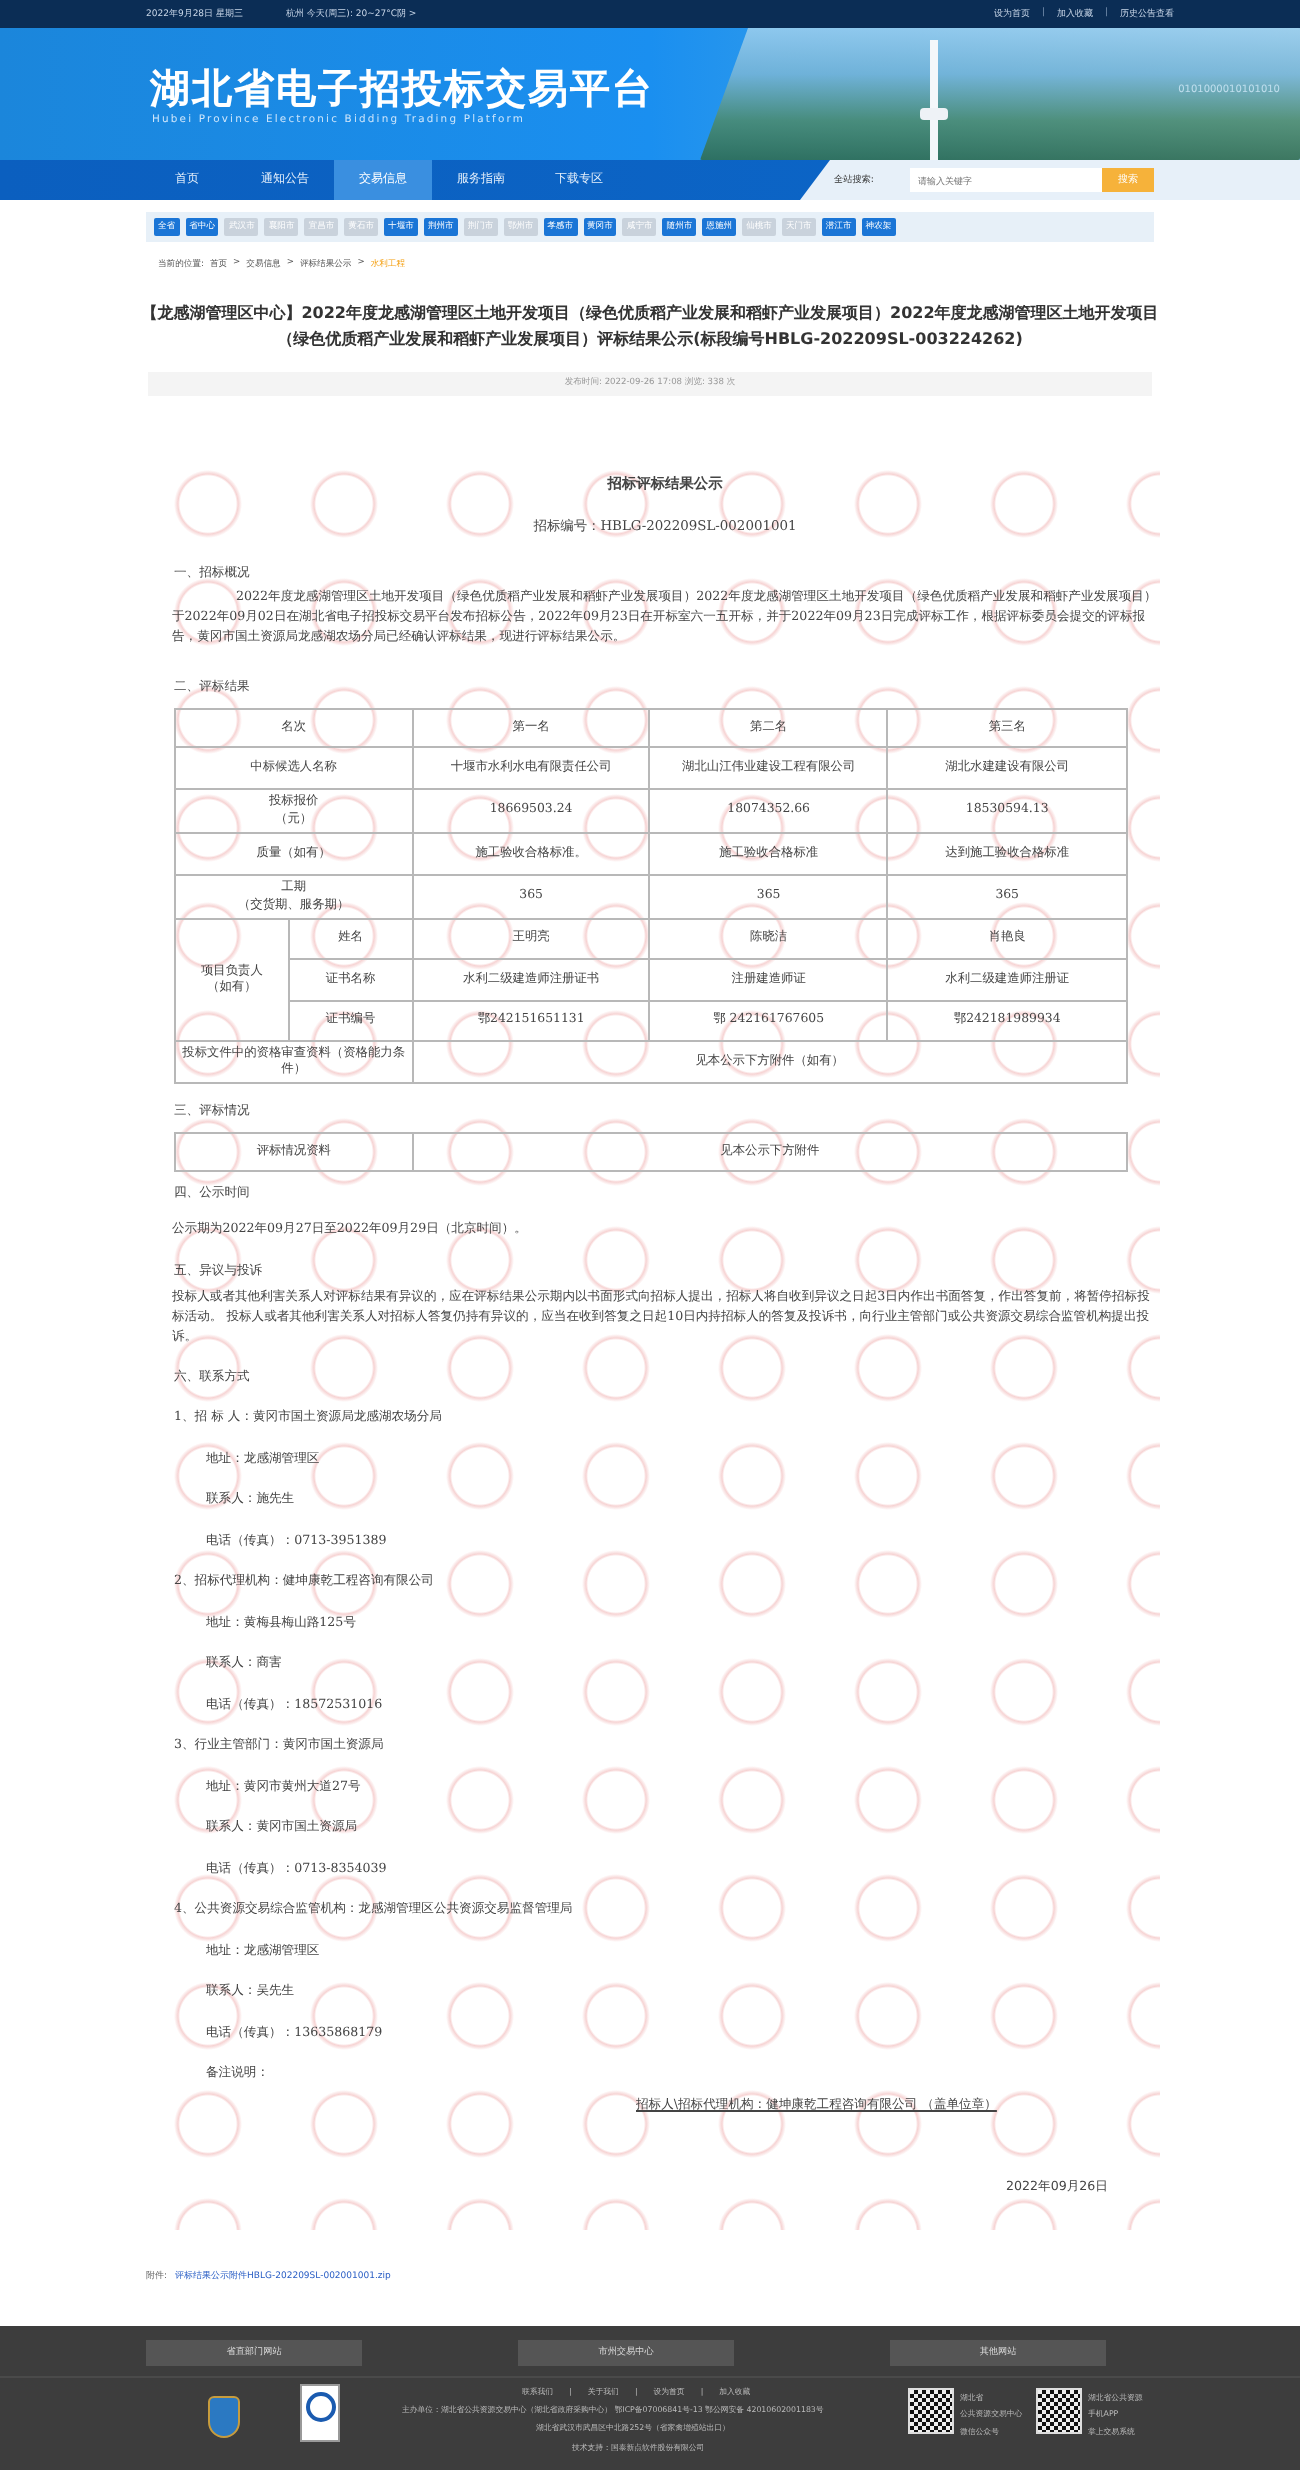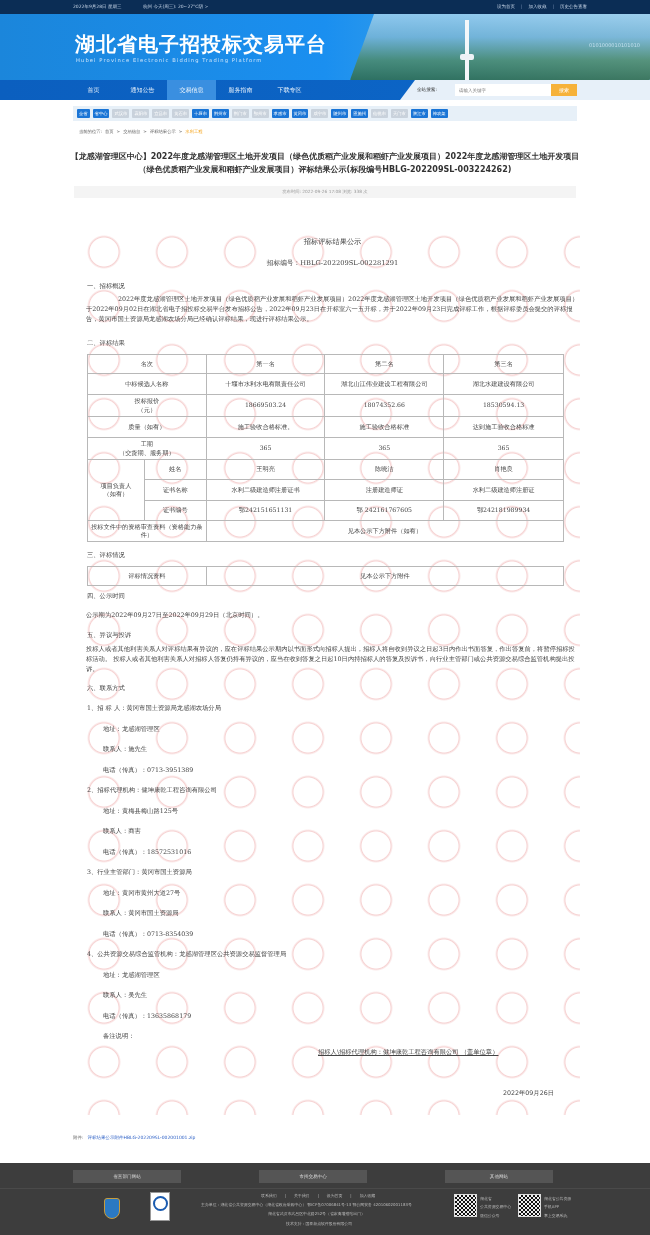--- a/index.html
+++ b/index.html
@@ -26,21 +26,21 @@
 .nav .sbtn{position:absolute;left:551px;top:4px;width:26px;height:12px;background:#f6b23a;color:#fff;font-size:5px;text-align:center;line-height:12px}
 .cities{position:absolute;left:73px;top:106px;width:504px;height:15px;background:#e7f0f8;display:flex;align-items:center;padding-left:4px;gap:3px}
 .city{height:9px;line-height:9px;padding:0 2px;font-size:4.3px;color:#fff;background:#1a75d6;border-radius:1px}
 .city.disabled{background:#c9d2dc}
 .crumb{position:absolute;left:79px;top:129px;font-size:4.3px;color:#555;display:flex;gap:3px}
 .crumb .cur{color:#f4a013}
 .doc-title{position:absolute;left:70px;top:151px;width:510px;text-align:center;font-size:8px;font-weight:bold;color:#333;line-height:12.5px}
 .meta{position:absolute;left:74px;top:186px;width:502px;height:12px;background:#f4f4f4;text-align:center;font-size:4.3px;color:#999;line-height:12px}
 .content{position:absolute;left:85px;top:230px;width:495px;font-family:"DejaVu Serif","Liberation Serif",serif;font-size:6.3px;color:#444}
 .watermark{position:absolute;left:70px;top:225px;width:510px;height:890px;background-image:radial-gradient(circle at 50% 50%, rgba(230,120,120,.0) 14px, rgba(230,130,130,.35) 15px, rgba(230,130,130,.0) 17px, rgba(0,0,0,0) 18px);background-size:68px 54px;pointer-events:none}
-.c-title{position:absolute;top:7px;width:100%;font-size:7.2px;font-weight:normal;text-align:center}
+.c-title{position:absolute;top:7px;width:100%;font-size:7.2px;font-weight:bold;text-align:center}
 .c-code{position:absolute;top:29px;width:100%;font-size:6.7px;text-align:center}
 .sec{position:absolute;left:2px;font-size:6.3px}
 .para{position:absolute;left:1px;width:493px;line-height:10px;text-indent:32px}
 .para.noindent{text-indent:0}
 table{border-collapse:collapse;position:absolute;font-size:6.2px;color:#444;font-family:"DejaVu Serif","Liberation Serif",serif}
 td{border:1px solid #b8b8b8;text-align:center;line-height:8.5px;padding:1px 2px}
 .line{position:absolute;font-size:6.3px}
 .sig{position:absolute;left:233px;top:818px;font-size:6.3px;text-decoration:underline}
 .sigdate{position:absolute;left:418px;top:859px;font-size:6.3px;font-family:"DejaVu Sans",sans-serif}
 .attach{position:absolute;left:73px;top:1135px;font-size:4.5px;color:#666;display:flex;gap:4px}
@@ -123,21 +123,21 @@
   <span class="cur">水利工程</span>
 </div>
 
 <div class="doc-title">【龙感湖管理区中心】2022年度龙感湖管理区土地开发项目（绿色优质稻产业发展和稻虾产业发展项目）2022年度龙感湖管理区土地开发项目（绿色优质稻产业发展和稻虾产业发展项目）评标结果公示(标段编号HBLG-202209SL-003224262)</div>
 <div class="meta">发布时间: 2022-09-26 17:08    浏览:  338  次</div>
 
 <div class="watermark"></div>
 
 <div class="content">
   <div class="c-title">招标评标结果公示</div>
-  <div class="c-code">招标编号：HBLG-202209SL-002281291</div>
+  <div class="c-code">招标编号：HBLG-202209SL-002001001</div>
 
   <div class="sec" style="top:52px">一、招标概况</div>
   <div class="para" style="top:64px">2022年度龙感湖管理区土地开发项目（绿色优质稻产业发展和稻虾产业发展项目）2022年度龙感湖管理区土地开发项目（绿色优质稻产业发展和稻虾产业发展项目）于2022年09月02日在湖北省电子招投标交易平台发布招标公告，2022年09月23日在开标室六一五开标，并于2022年09月23日完成评标工作，根据评标委员会提交的评标报告，黄冈市国土资源局龙感湖农场分局已经确认评标结果，现进行评标结果公示。</div>
 
   <div class="sec" style="top:109px">二、评标结果</div>
 
   <table style="left:2px;top:124px;width:477px">
     <colgroup>
         <col style="width:57px">
         <col style="width:62px">

